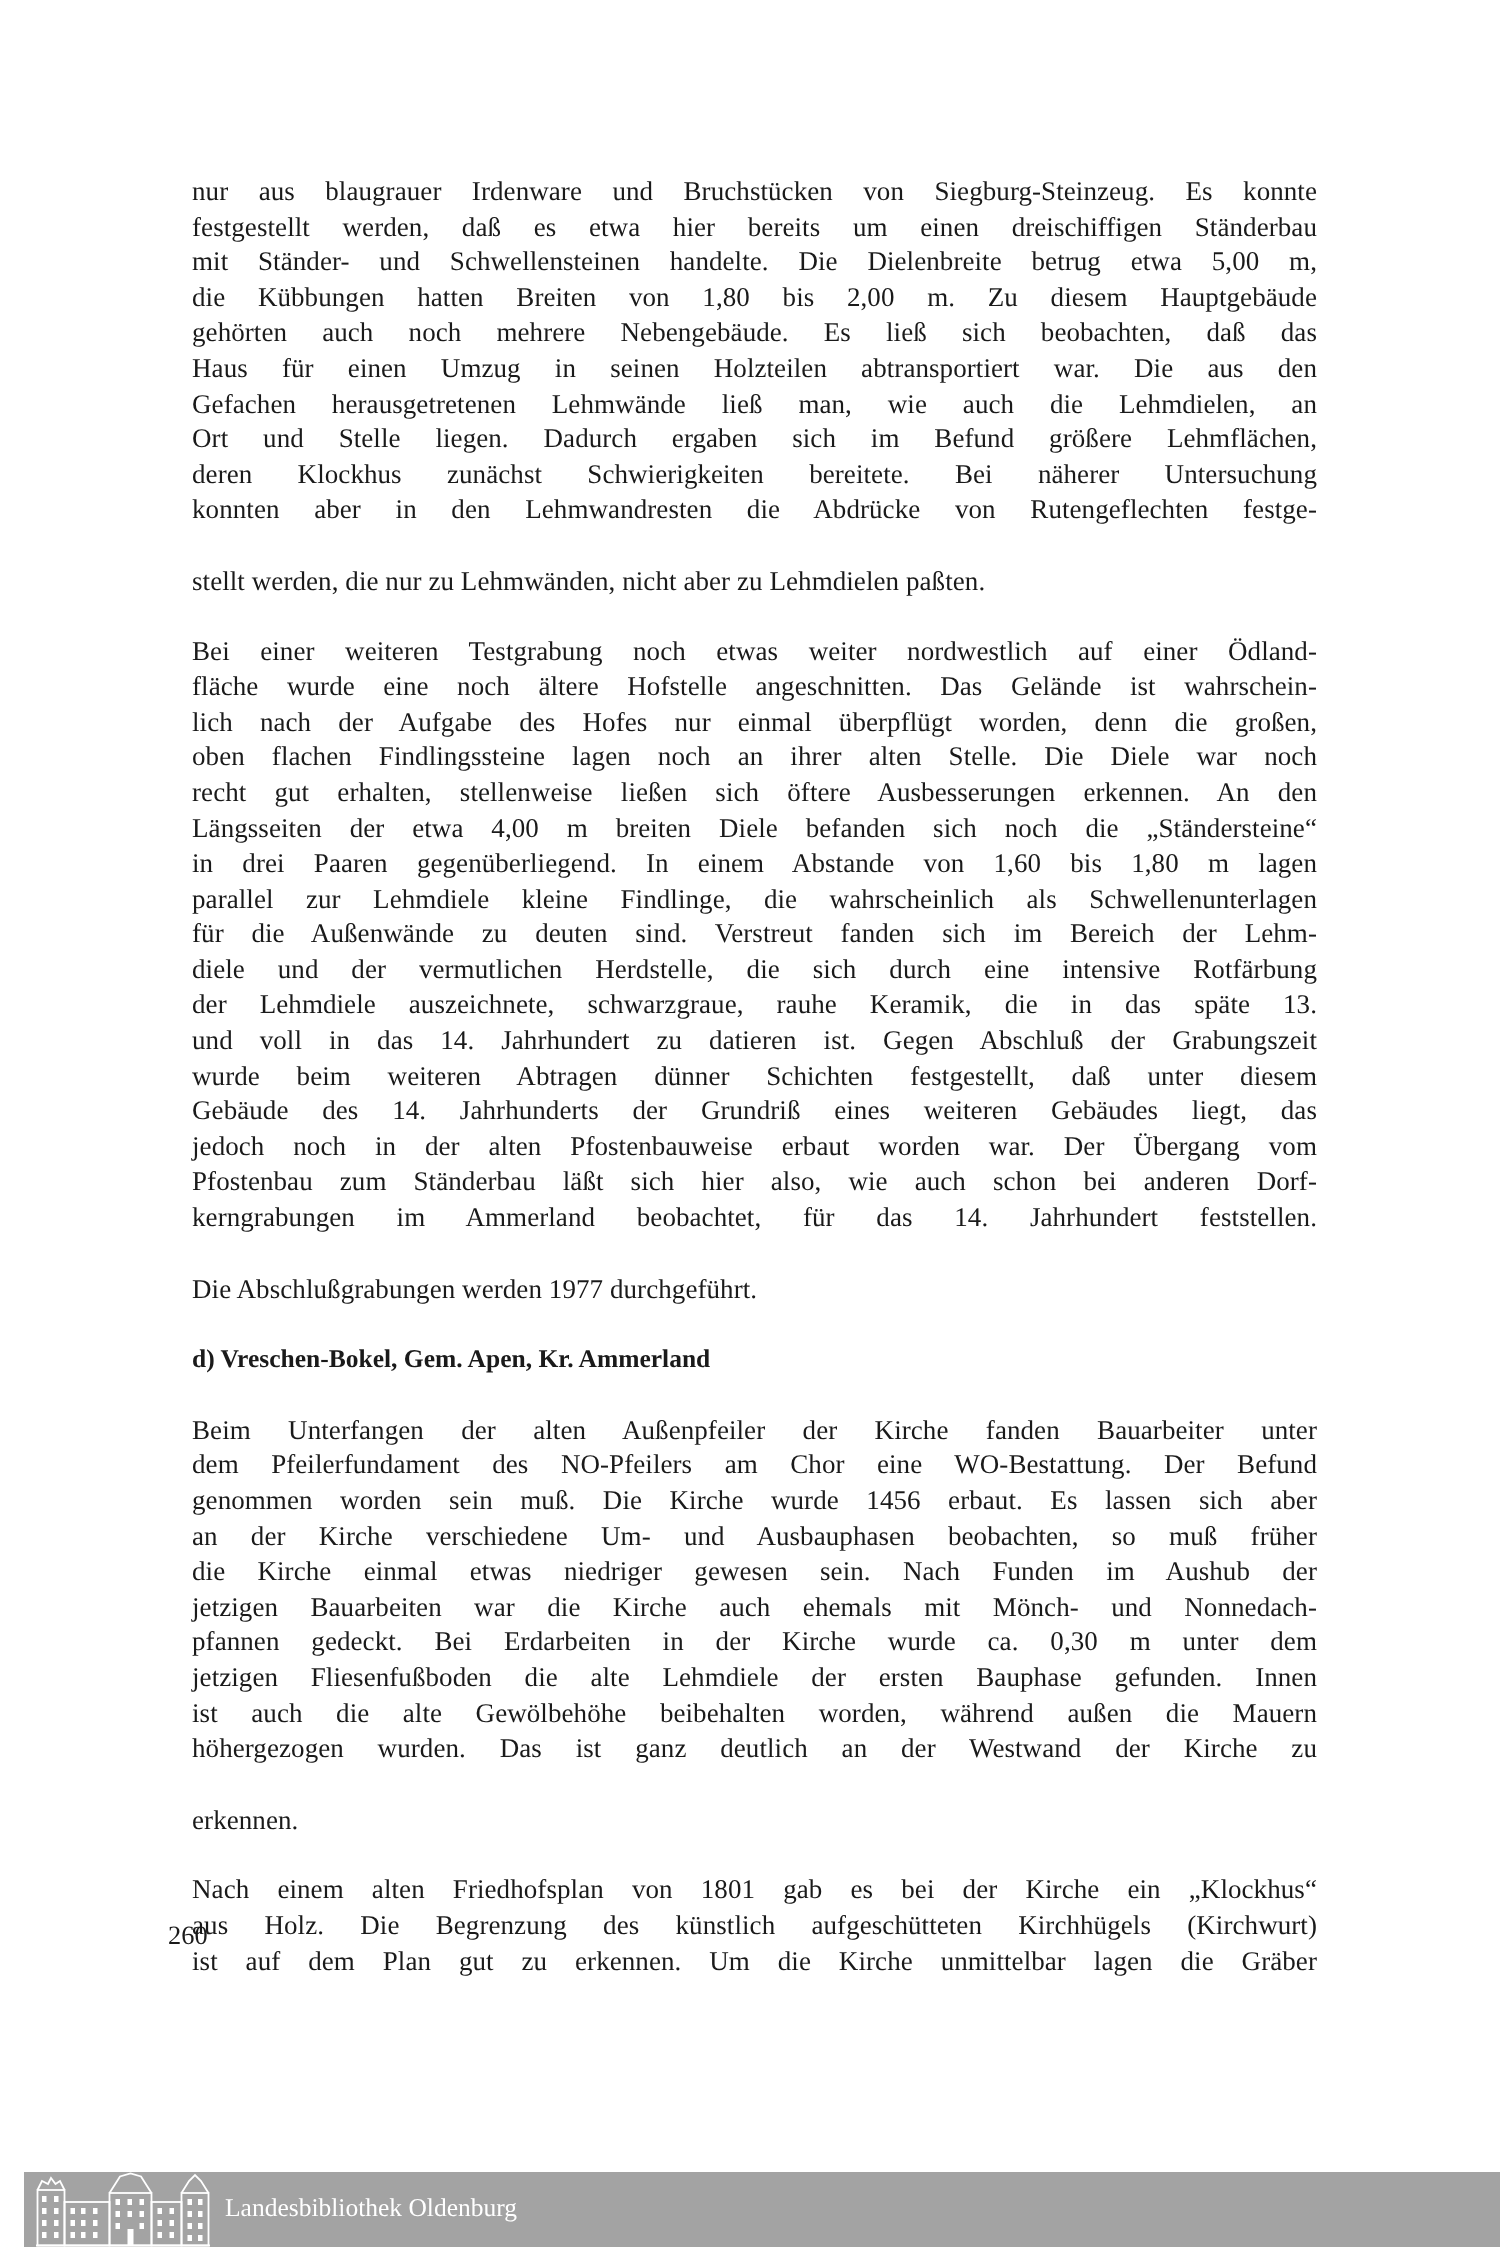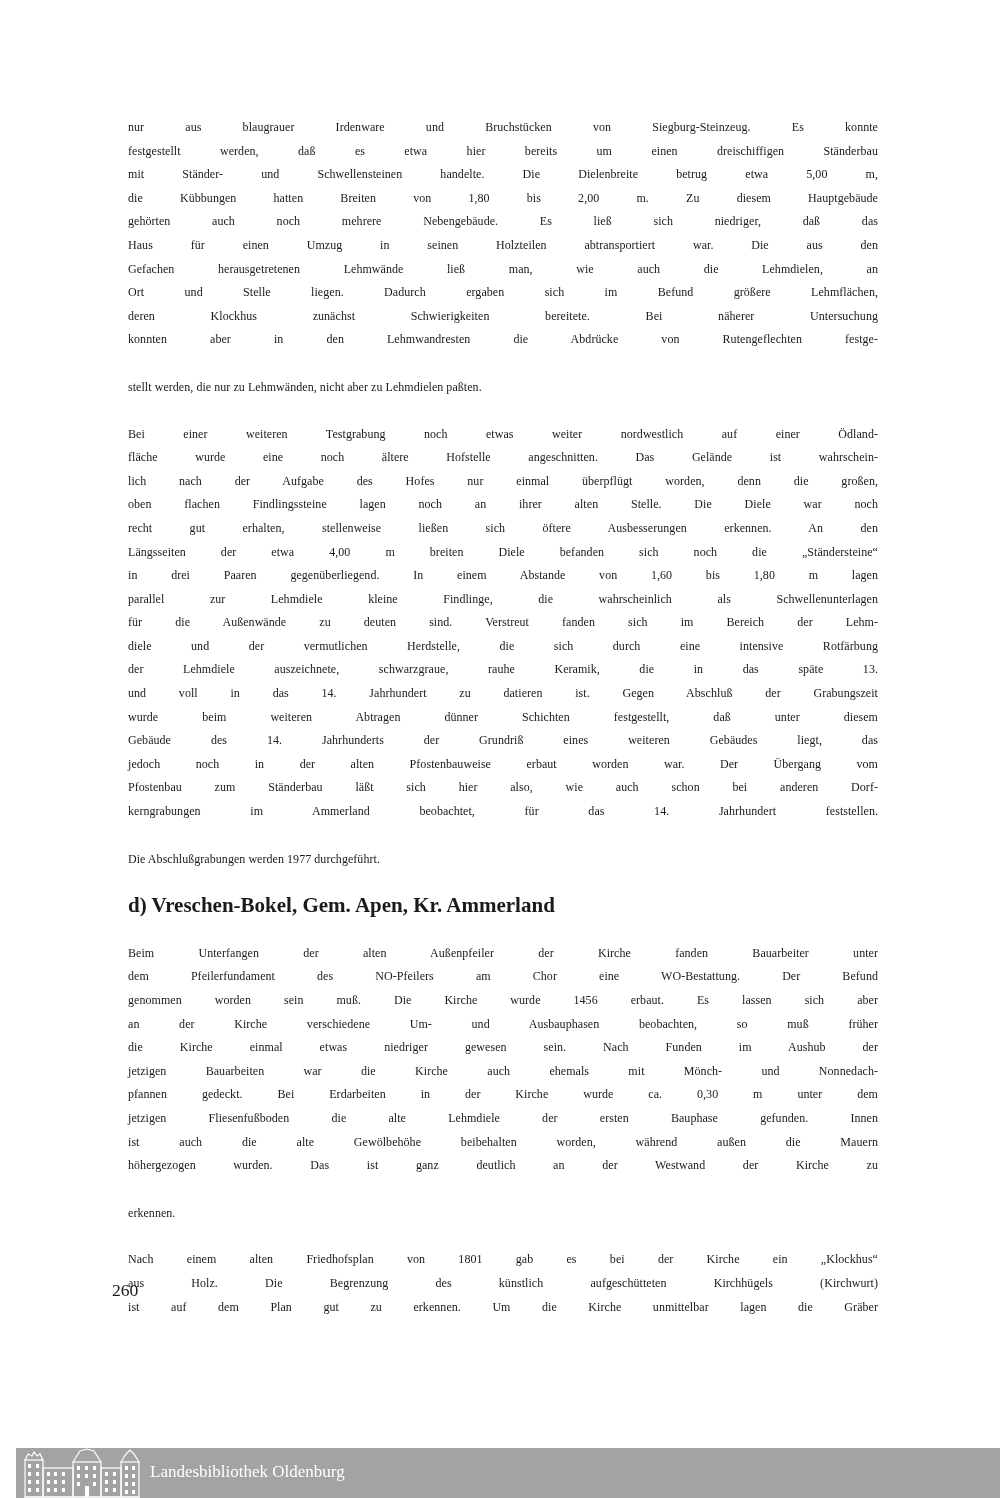--- a/index.html
+++ b/index.html
@@ -15,34 +15,34 @@
     .page {
       position: absolute;
       left: 128px;
       top: 116px;
       width: 750px;
     }
     .line {
       display: block;
       height: 23.6px;
       line-height: 23.6px;
-      font-size: 12px;
+      font-size: 18px;
       white-space: nowrap;
       text-align: justify;
       text-align-last: justify;
       letter-spacing: 0.05px;
     }
     .line.last {
       text-align-last: left;
       margin-top: 24px;
     }
     .para { margin: 0 0 23px 0; }
     .heading {
       font-weight: bold;
-      font-size: 21px;
+      font-size: 17px;
       height: 23.6px;
       line-height: 23.6px;
       margin: 0 0 24px 0;
       white-space: nowrap;
     }
     .pagenum {
       position: absolute;
       left: 112px;
       top: 1279px;
       font-size: 17.6px;
@@ -76,21 +76,21 @@
 </head>
 <body>
 
 <div class="page">
 
   <div class="para">
     <span class="line">nur aus blaugrauer Irdenware und Bruchstücken von Siegburg-Steinzeug. Es konnte</span>
     <span class="line">festgestellt werden, daß es etwa hier bereits um einen dreischiffigen Ständerbau</span>
     <span class="line">mit Ständer- und Schwellensteinen handelte. Die Dielenbreite betrug etwa 5,00 m,</span>
     <span class="line">die Kübbungen hatten Breiten von 1,80 bis 2,00 m. Zu diesem Hauptgebäude</span>
-    <span class="line">gehörten auch noch mehrere Nebengebäude. Es ließ sich niedriger, daß das</span>
+    <span class="line">gehörten auch noch mehrere Nebengebäude. Es ließ sich beobachten, daß das</span>
     <span class="line">Haus für einen Umzug in seinen Holzteilen abtransportiert war. Die aus den</span>
     <span class="line">Gefachen herausgetretenen Lehmwände ließ man, wie auch die Lehmdielen, an</span>
     <span class="line">Ort und Stelle liegen. Dadurch ergaben sich im Befund größere Lehmflächen,</span>
     <span class="line">deren Klockhus zunächst Schwierigkeiten bereitete. Bei näherer Untersuchung</span>
     <span class="line">konnten aber in den Lehmwandresten die Abdrücke von Rutengeflechten festge-</span>
     <span class="line last">stellt werden, die nur zu Lehmwänden, nicht aber zu Lehmdielen paßten.</span>
   </div>
 
   <div class="para">
     <span class="line">Bei einer weiteren Testgrabung noch etwas weiter nordwestlich auf einer Ödland-</span>

